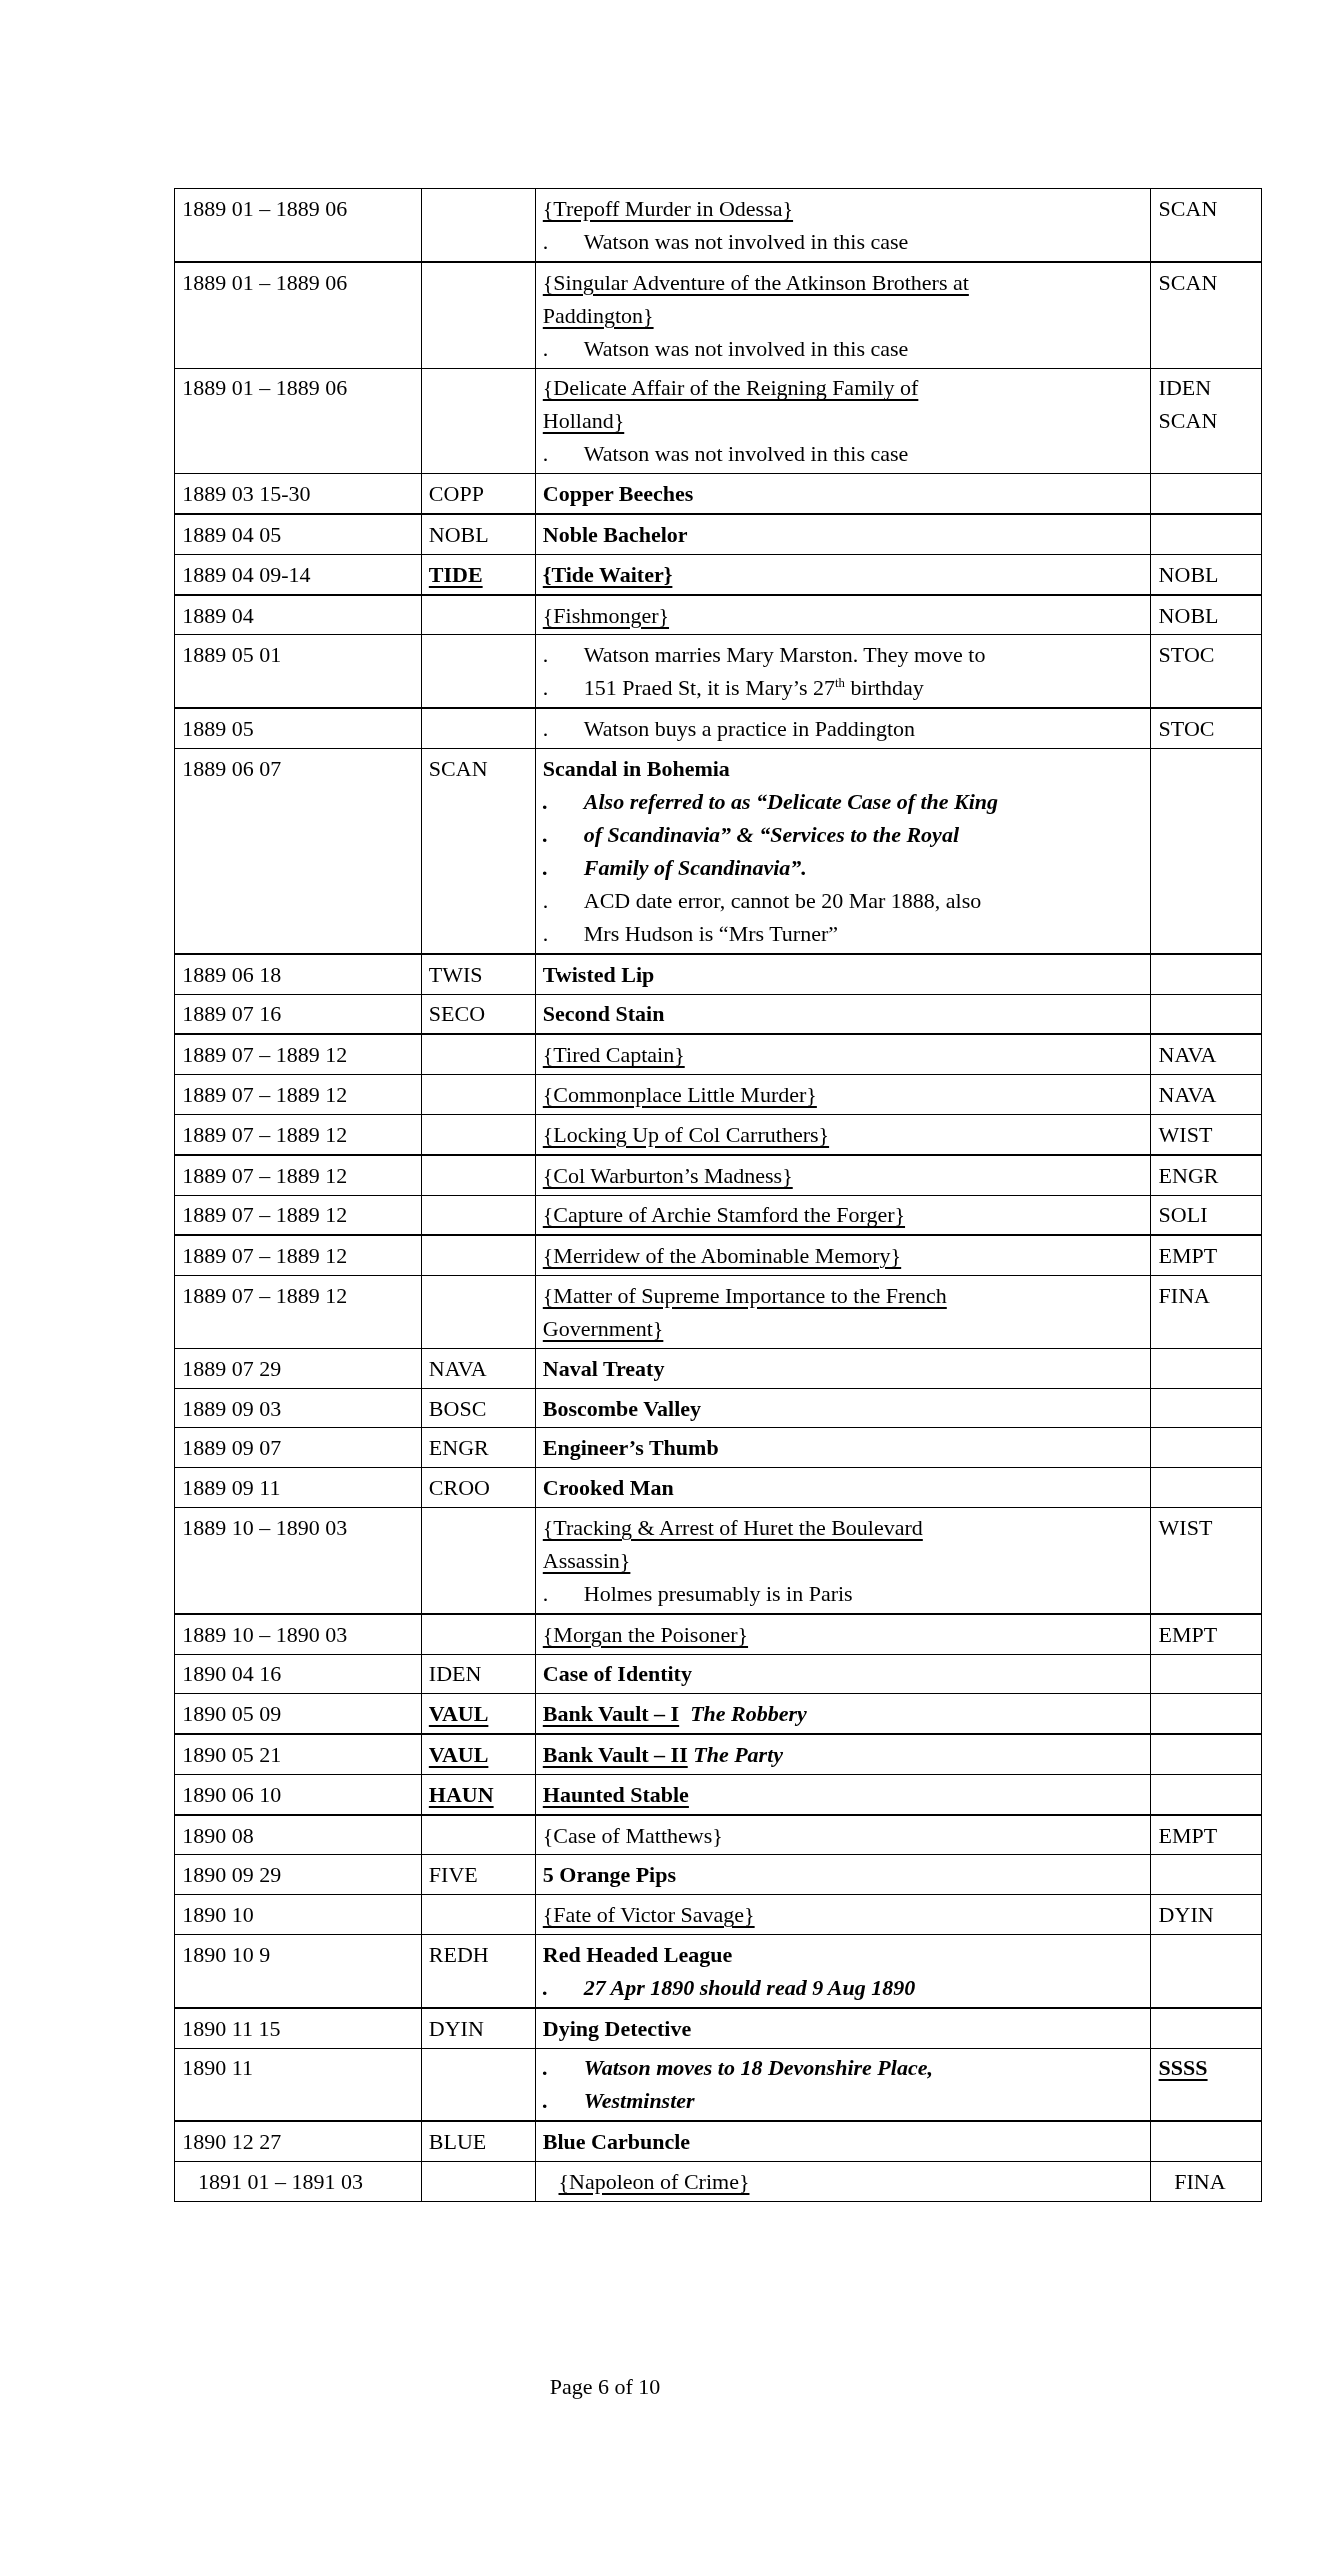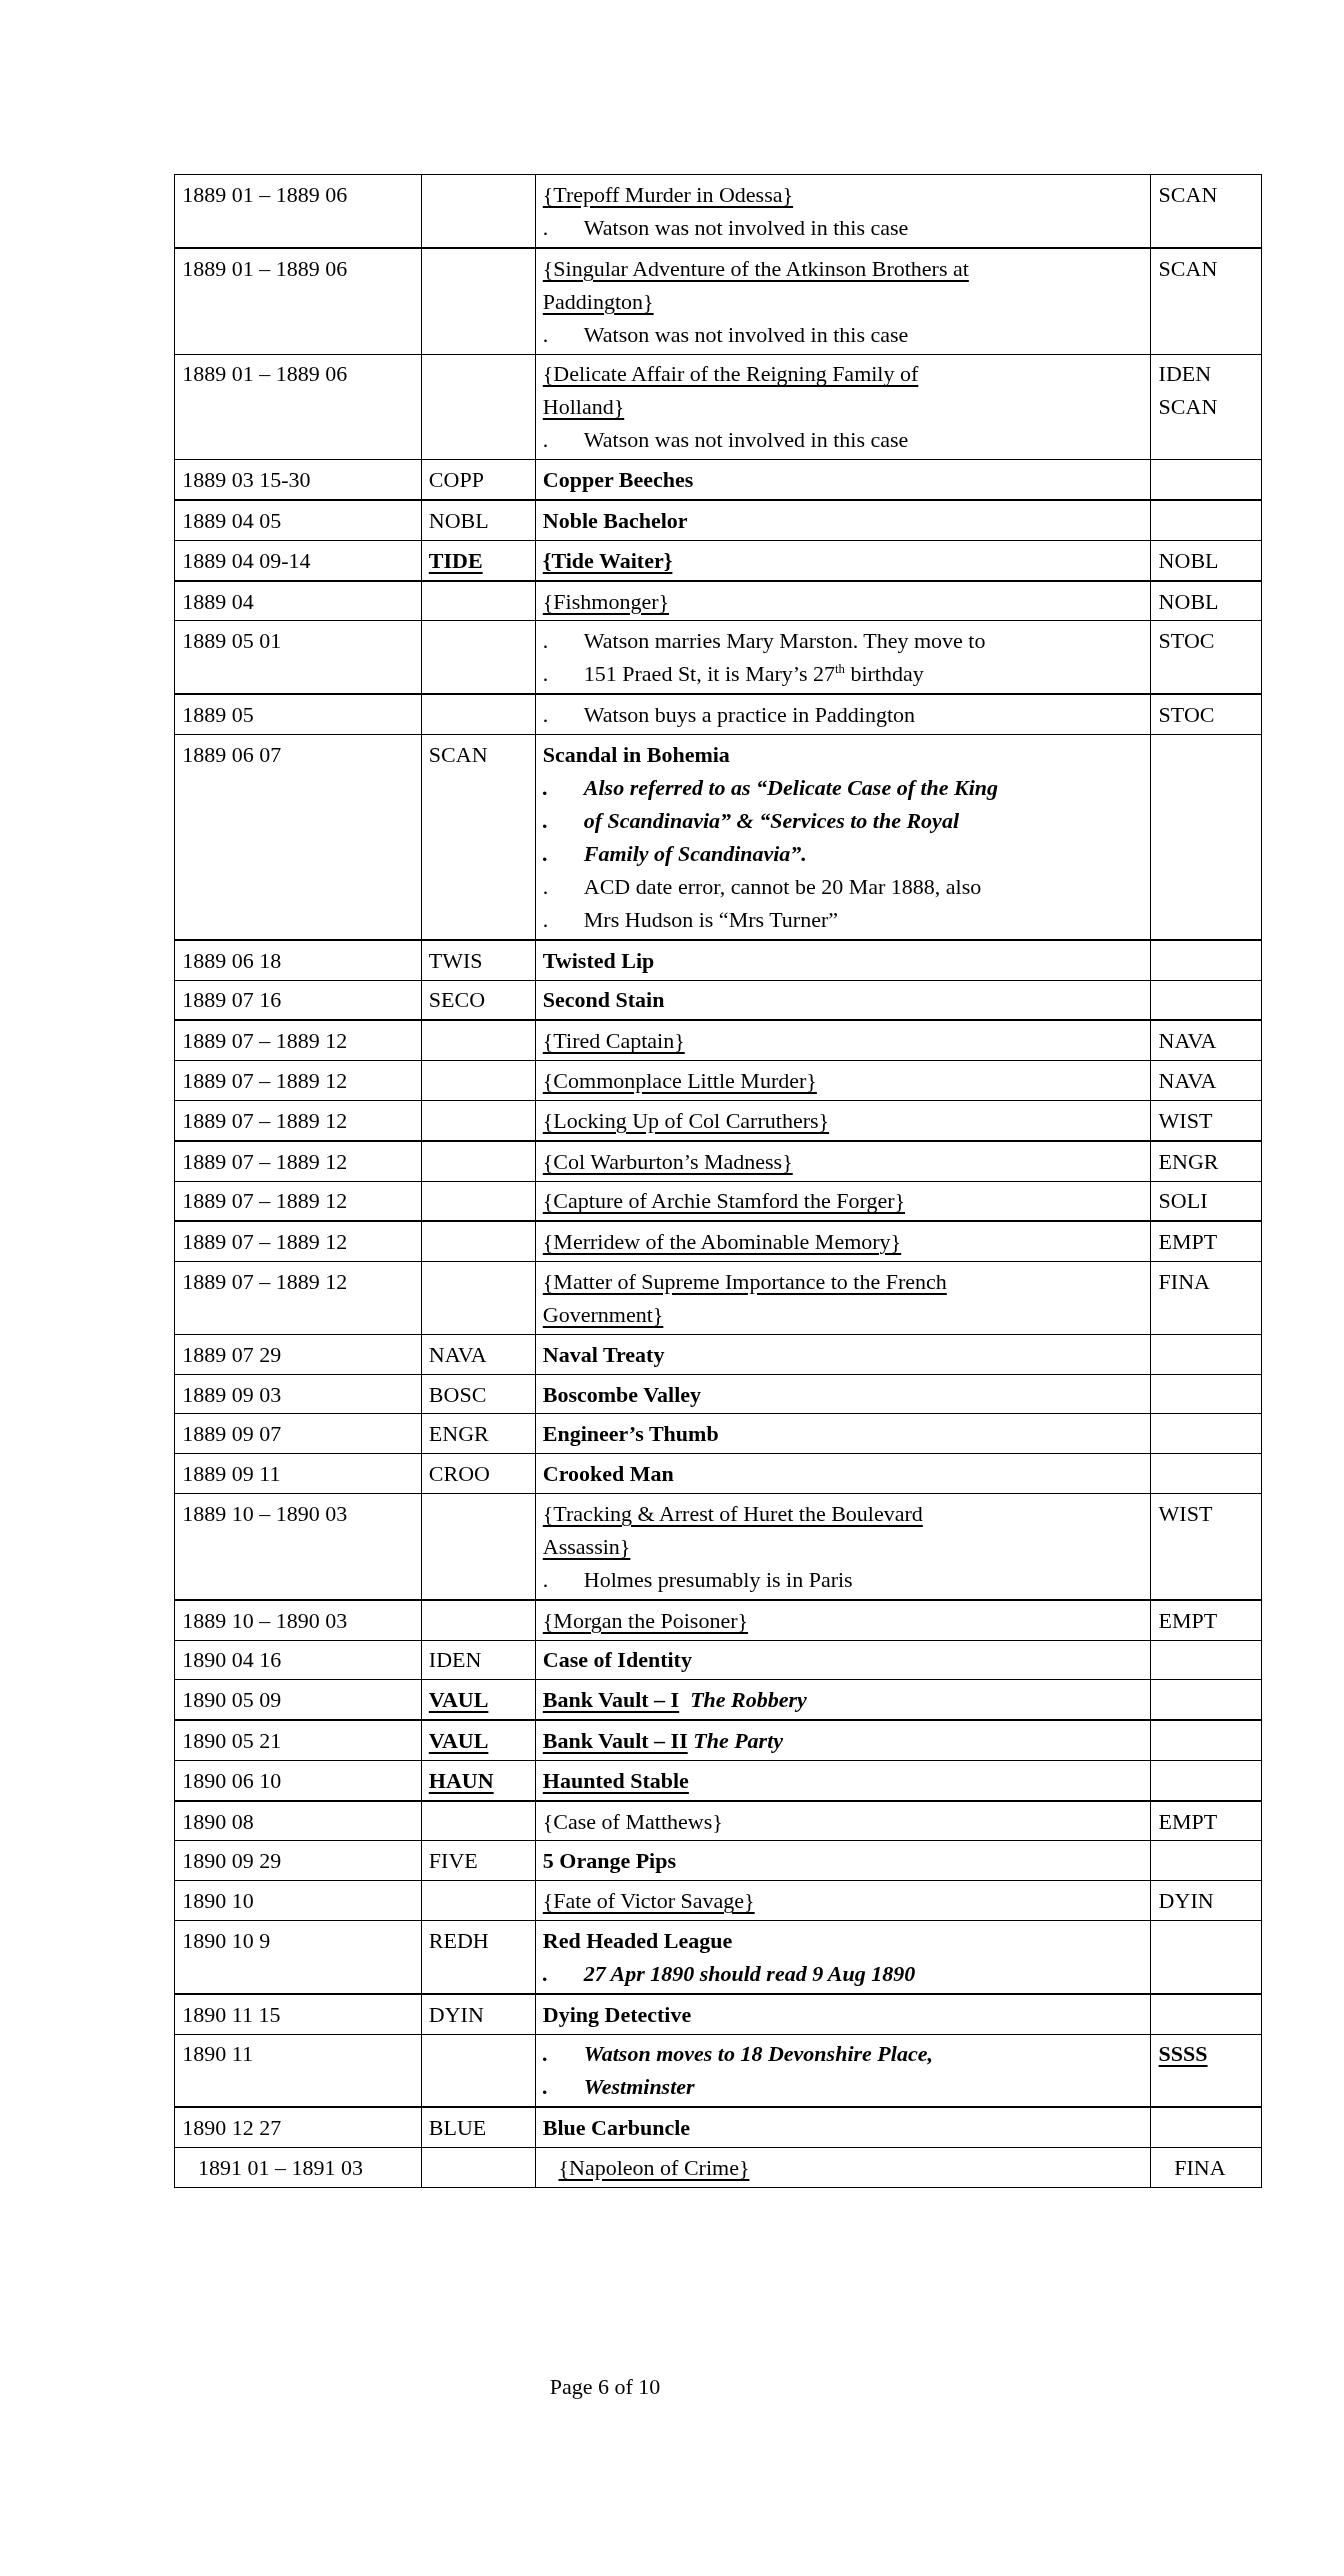--- a/index.html
+++ b/index.html
@@ -6,21 +6,21 @@
   .page{
     position:relative;
     width:1345px;height:2576px;
     background:#ffffff;
     color:#000000;
     font-family:"Liberation Serif","DejaVu Serif",serif;
     overflow:hidden;
   }
   table.chrono{
     position:absolute;
-    left:174px;top:174px;
+    left:174px;top:188px;
     width:1088px;
     border-collapse:collapse;
     table-layout:fixed;
     border:1.8px solid #000;
   }
   td{
     vertical-align:top;
     padding:2.9px 2.9px 2.9px 7.3px;
     font-size:22px;
     line-height:33px;

